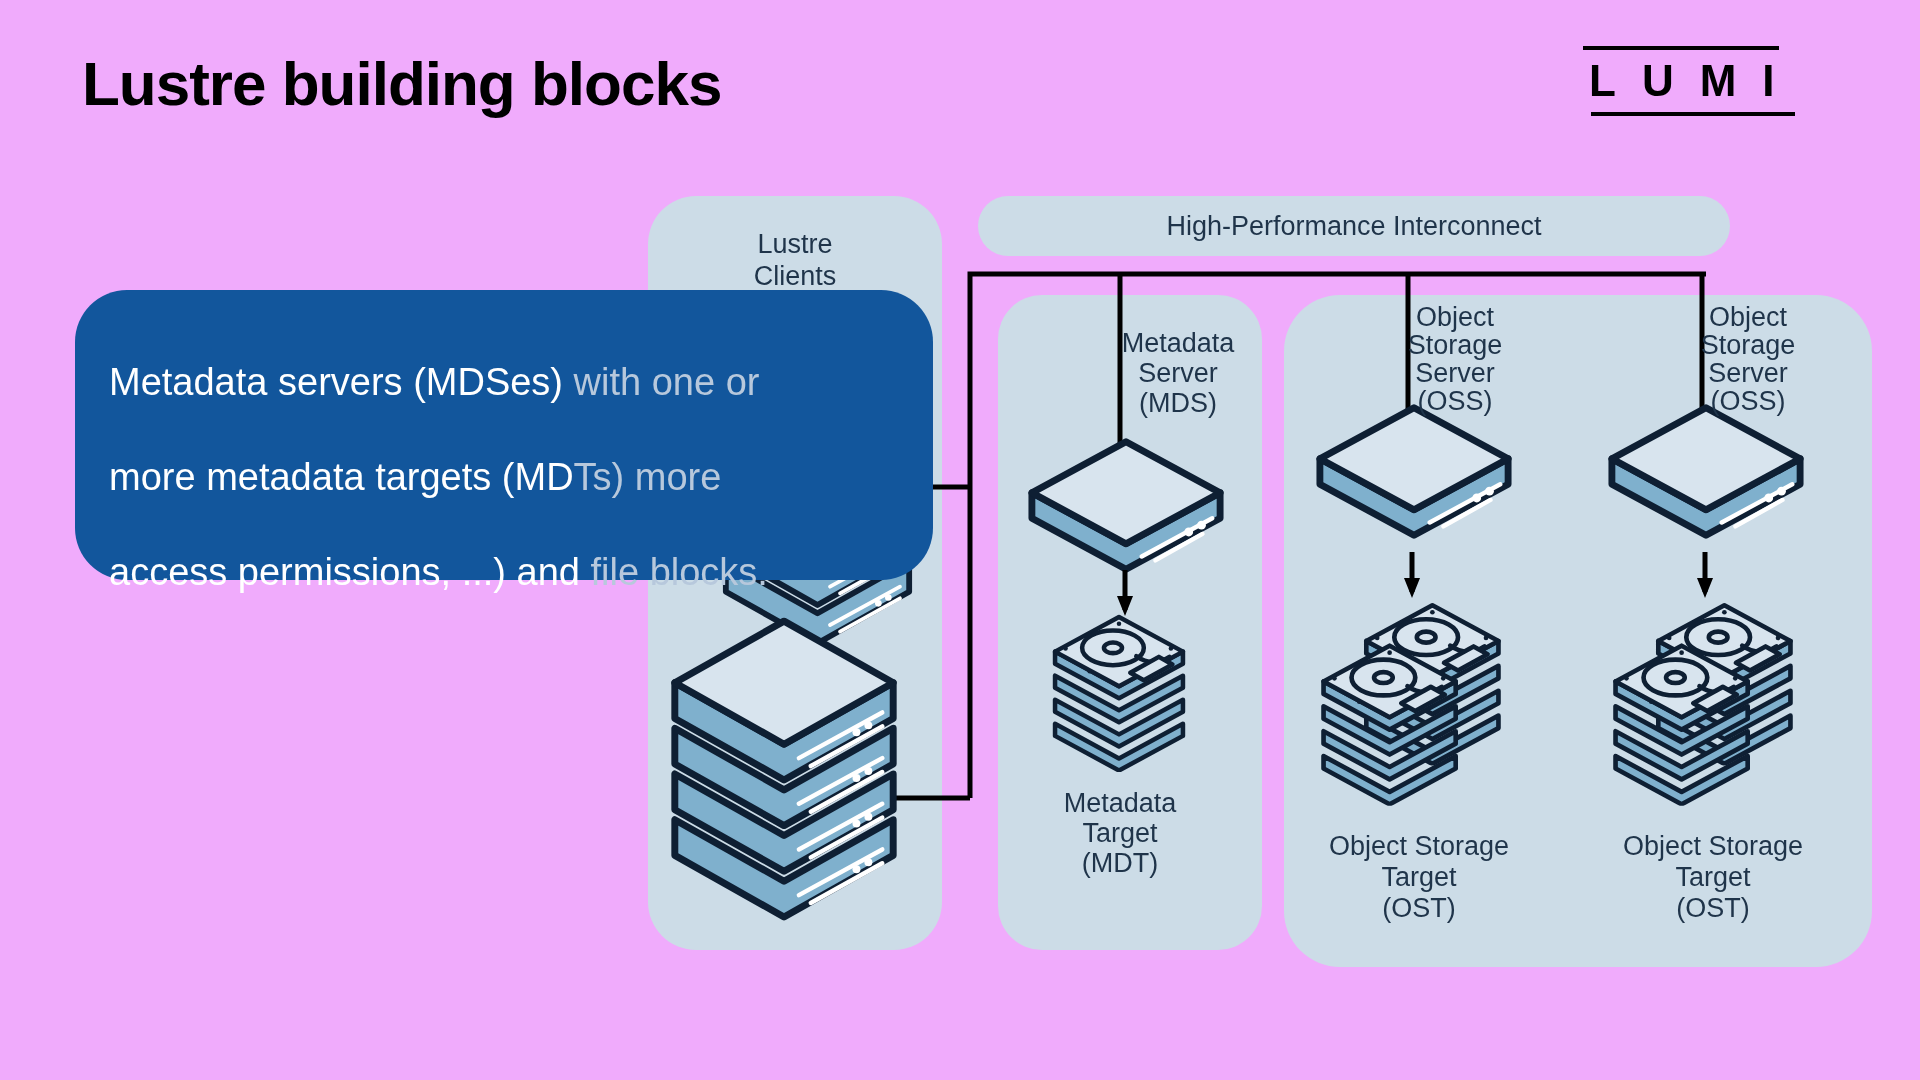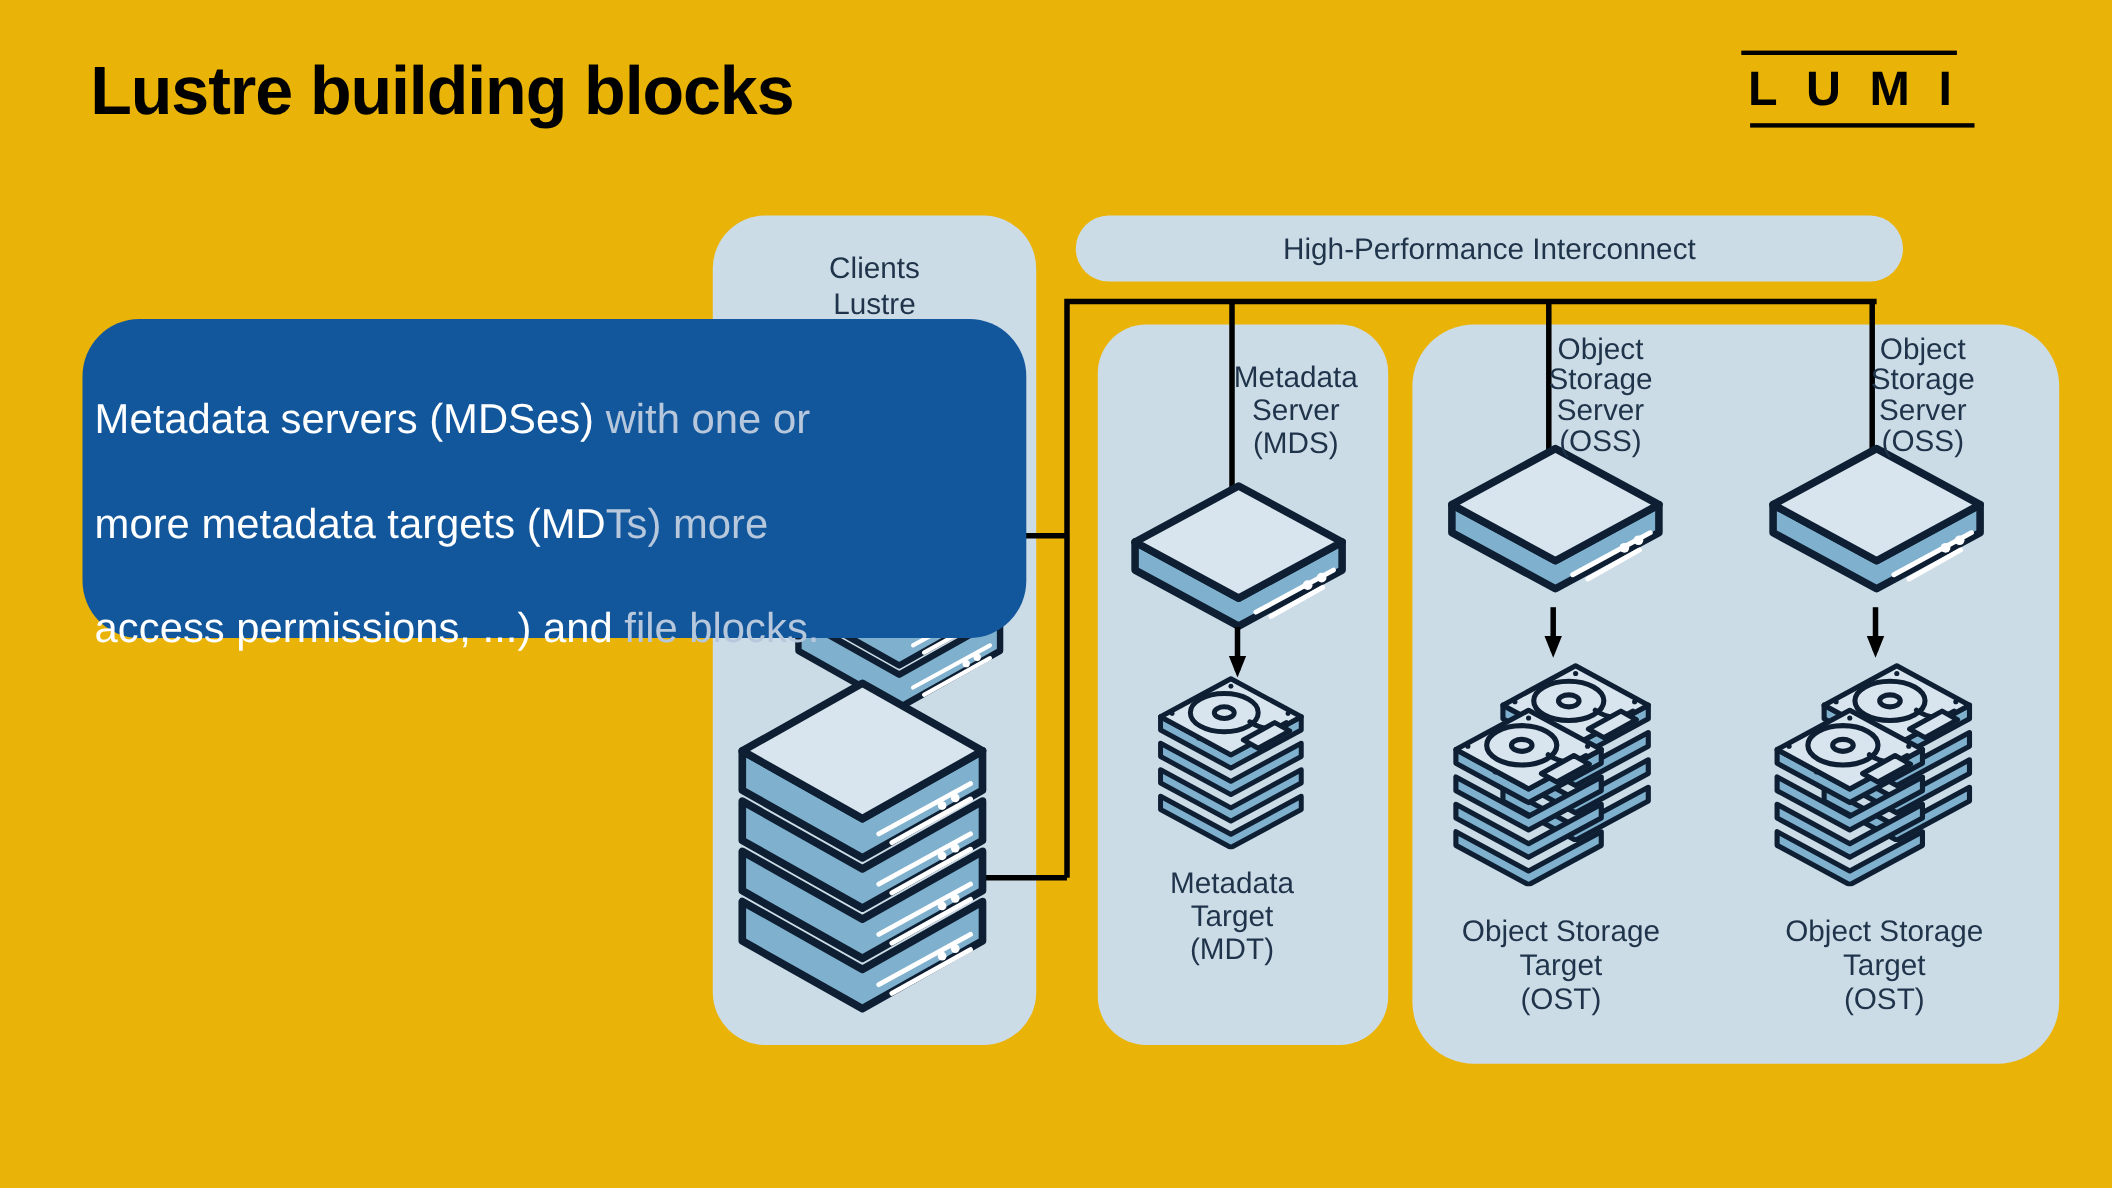--- a/index.html
+++ b/index.html
@@ -1,17 +1,17 @@
 <!DOCTYPE html>
 <html><head>
 <meta charset="utf-8">
 <style>
   html,body{margin:0;padding:0;}
   body{width:1920px;height:1080px;background:#ffffff;font-family:"Liberation Sans",sans-serif;}
-  .slide{position:relative;width:1920px;height:1080px;background:#eab308;overflow:hidden;}
+  .slide{position:relative;width:1920px;height:1080px;background:#f0abfc;overflow:hidden;}
 
   
   .title{position:absolute;left:82px;top:48px;font-size:62px;font-weight:800;color:#000;letter-spacing:-1px;}
   .lumi{position:absolute;left:1583px;top:46px;width:212px;}
   .lumi-line{height:4px;background:#000;}
   .lumi-line.top{width:196px;}
   .lumi-line.bottom{width:204px;margin-left:8px;}
   .lumi-text{font-size:44px;font-weight:700;color:#000;letter-spacing:26px;padding-left:6px;line-height:62px;white-space:nowrap;}
 
   
@@ -29,21 +29,21 @@
   .lbl-oss1{left:1330px;top:303px;width:250px;line-height:28px;}
   .lbl-oss2{left:1623px;top:303px;width:250px;line-height:28px;}
   .lbl-mdt{left:995px;top:788px;width:250px;}
   .lbl-ost1{left:1294px;top:831px;width:250px;line-height:31px;}
   .lbl-ost2{left:1588px;top:831px;width:250px;line-height:31px;}
 
   
   .layer{position:absolute;left:0;top:0;}
 
   
-  .callout{position:absolute;left:75px;top:290px;width:858px;height:290px;background:#12569c;border-radius:52px;box-sizing:border-box;padding:27px 20px 0 11px;white-space:pre-wrap;}
+  .callout{position:absolute;left:75px;top:290px;width:858px;height:290px;background:#12569c;border-radius:52px;box-sizing:border-box;padding:27px 20px 0 34px;white-space:pre-wrap;}
   .cl{font-size:38px;line-height:59px;}
   .seg-b{color:#ffffff;}
   .seg-m{color:#b7c8dc;}
 </style>
 </head>
 <body>
 
 <div class="slide">
 
   <div class="title">Lustre building blocks</div>
@@ -154,22 +154,22 @@
       <path d="M1412,552 L1412,592" marker-end="url(#ah)"></path>
       <path d="M1705,552 L1705,592" marker-end="url(#ah)"></path>
     </g>
 
     <use href="#hdd" x="1040" y="614" width="158" height="158"></use>
     <use href="#hdd2" x="1308" y="602" width="206" height="204"></use>
     <use href="#hdd2" x="1600" y="602" width="206" height="204"></use>
   </svg>
 
   <div class="dlabel lbl-clients">
+    <div>Lustre</div>
     <div>Clients</div>
-    <div>Lustre</div>
   </div>
   <div class="dlabel lbl-mds">
     <div>Metadata</div>
     <div>Server</div>
     <div>(MDS)</div>
   </div>
   <div class="dlabel lbl-oss1">
     <div>Object</div>
     <div>Storage</div>
     <div>Server</div>

